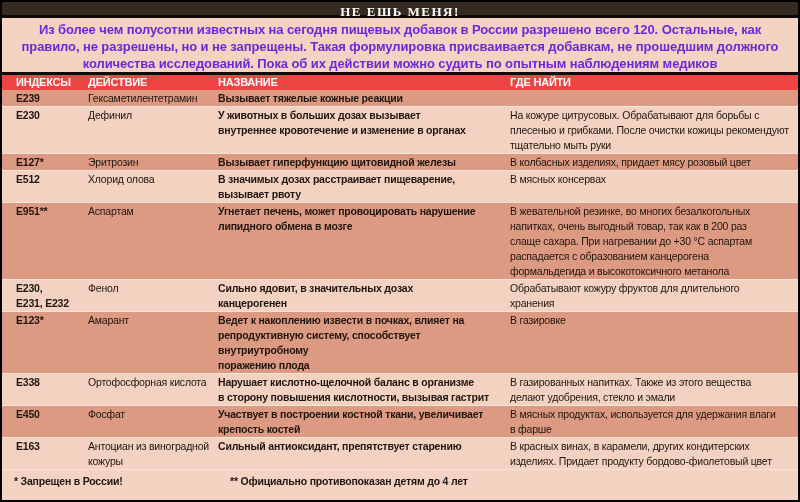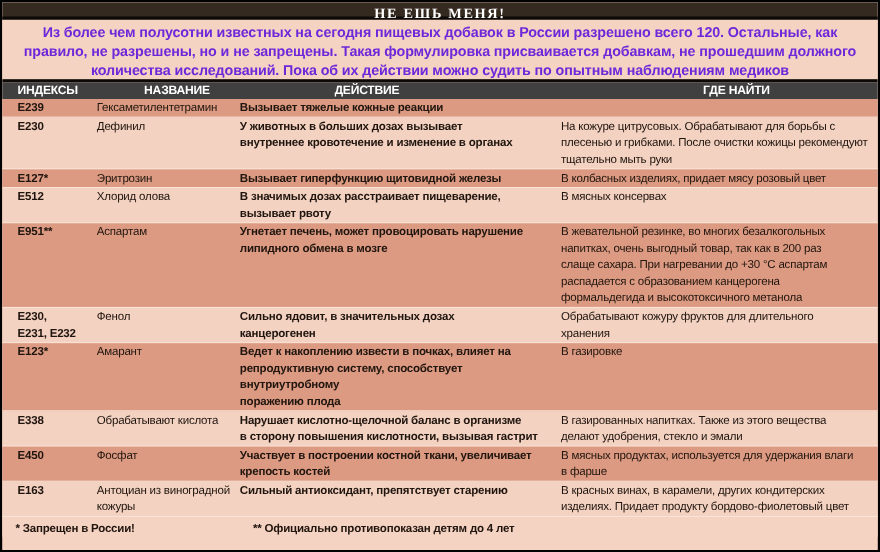--- a/index.html
+++ b/index.html
@@ -43,27 +43,26 @@
     letter-spacing: -0.1px;
   }
 
   
   .grid-row {
     display: grid;
     grid-template-columns: 86px 130px 292px 1fr;
   }
   .thead {
     height: 15px;
-    background: #404040;
+    background: #ef4444;
     color: #ffffff;
     font-weight: bold;
     font-size: 11px;
     line-height: 15px;
     letter-spacing: -0.2px;
-    gap: 43px;
   }
   .thead .th { overflow: hidden; }
   .th-index { padding-left: 14px; }
 
   .tr {
     border-bottom: 1px solid #f8e3d6;
   }
   .tr.dark  { background: #dc9a82; }
   .tr.light { background: #f3d2c2; }
 
@@ -104,22 +103,22 @@
 <div class="page">
 
   <div class="title-bar">НЕ ЕШЬ МЕНЯ!</div>
 
   <div class="intro">Из более чем полусотни известных на сегодня пищевых добавок в России разрешено всего 120. Остальные, как
 правило, не разрешены, но и не запрещены. Такая формулировка присваивается добавкам, не прошедшим должного
 количества исследований. Пока об их действии можно судить по опытным наблюдениям медиков</div>
 
   <div class="grid-row thead">
     <div class="th th-index">ИНДЕКСЫ</div>
+    <div class="th">ДЕЙСТВИЕ</div>
     <div class="th">НАЗВАНИЕ</div>
-    <div class="th">ДЕЙСТВИЕ</div>
     <div class="th">ГДЕ НАЙТИ</div>
   </div>
 
   <div>
 
     <div class="grid-row tr dark">
       <div class="td col-index">Е239</div>
       <div class="td col-name">Гексаметилентетрамин</div>
       <div class="td col-action">Вызывает тяжелые кожные реакции</div>
     </div>
@@ -175,21 +174,21 @@
       <div class="td col-index">Е123*</div>
       <div class="td col-name">Амарант</div>
       <div class="td col-action">Ведет к накоплению извести в почках, влияет на
 репродуктивную систему, способствует внутриутробному
 поражению плода</div>
       <div class="td col-where">В газировке</div>
     </div>
 
     <div class="grid-row tr light">
       <div class="td col-index">Е338</div>
-      <div class="td col-name">Обрабатывают кислота</div>
+      <div class="td col-name">Ортофосфорная кислота</div>
       <div class="td col-action">Нарушает кислотно-щелочной баланс в организме
 в сторону повышения кислотности, вызывая гастрит</div>
       <div class="td col-where">В газированных напитках.  Также из этого вещества
 делают удобрения, стекло и эмали</div>
     </div>
 
     <div class="grid-row tr dark">
       <div class="td col-index">Е450</div>
       <div class="td col-name">Фосфат</div>
       <div class="td col-action">Участвует в построении костной ткани, увеличивает

